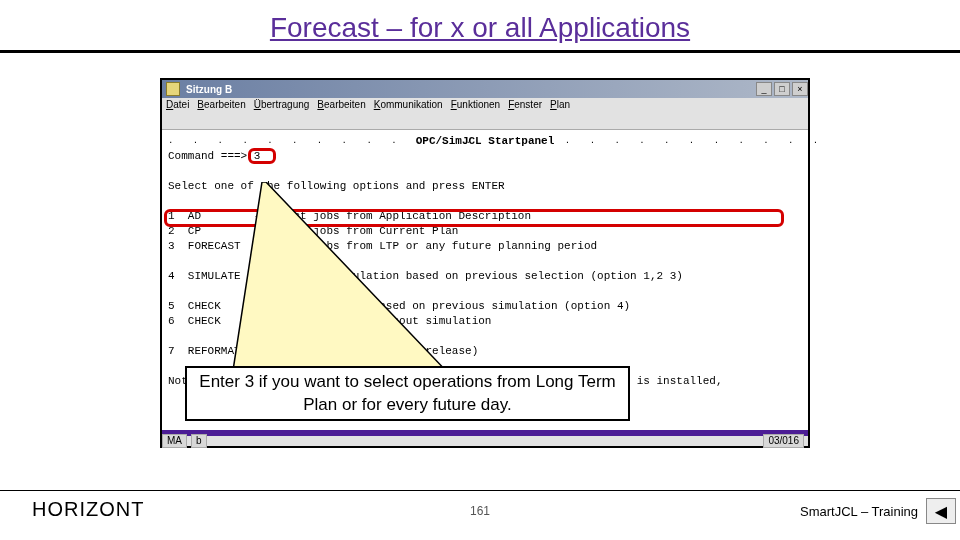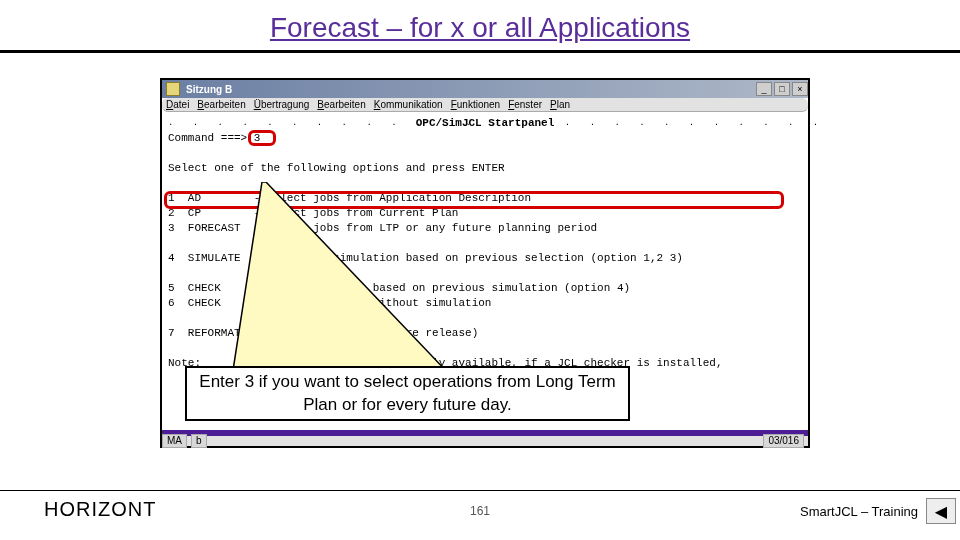--- a/index.html
+++ b/index.html
@@ -61,29 +61,28 @@
     background: #cfcfcf;
     border: 1px solid #888;
     margin-left: 2px;
     font-size: 9px;
     text-align: center;
     line-height: 12px;
     font-family: Tahoma, sans-serif;
   }
   .menubar {
     background: #e2e2e2;
-    height: 14px;
+    height: 32px;
     font-family: Tahoma, sans-serif;
     font-size: 10px;
     color: #000;
     padding: 1px 4px;
     border-bottom: 1px solid #aaa;
     display: flex;
     gap: 8px;
-    border-radius: 6px;
   }
   .menubar span.u::first-letter { text-decoration: underline; }
   .term-body {
     position: relative;
     font-family: "Courier New", monospace;
     font-size: 11px;
     line-height: 15px;
     padding: 4px 6px;
     color: #000;
   }
@@ -157,21 +156,21 @@
   .status-spacer { flex: 1; }
   .bottom-rule {
     position: absolute;
     left: 0; right: 0;
     top: 490px;
     height: 1px;
     background: #000;
   }
   .footer-left {
     position: absolute;
-    left: 44px; top: 498px;
+    left: 32px; top: 498px;
     font-size: 20px;
     letter-spacing: 1px;
     color: #000;
   }
   .footer-page {
     position: absolute;
     left: 50%; transform: translateX(-50%);
     top: 504px;
     font-size: 12px;
     color: #555;

